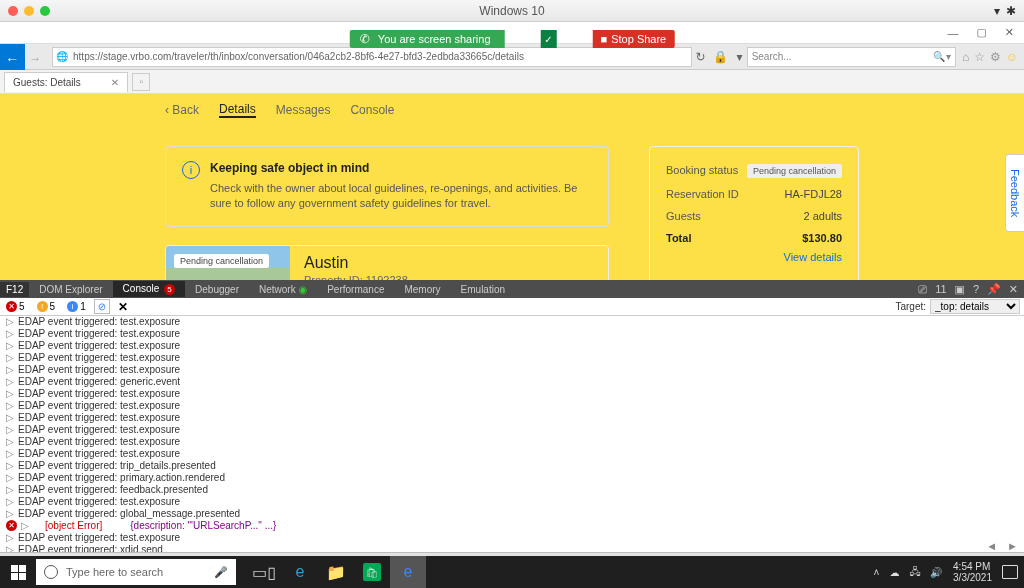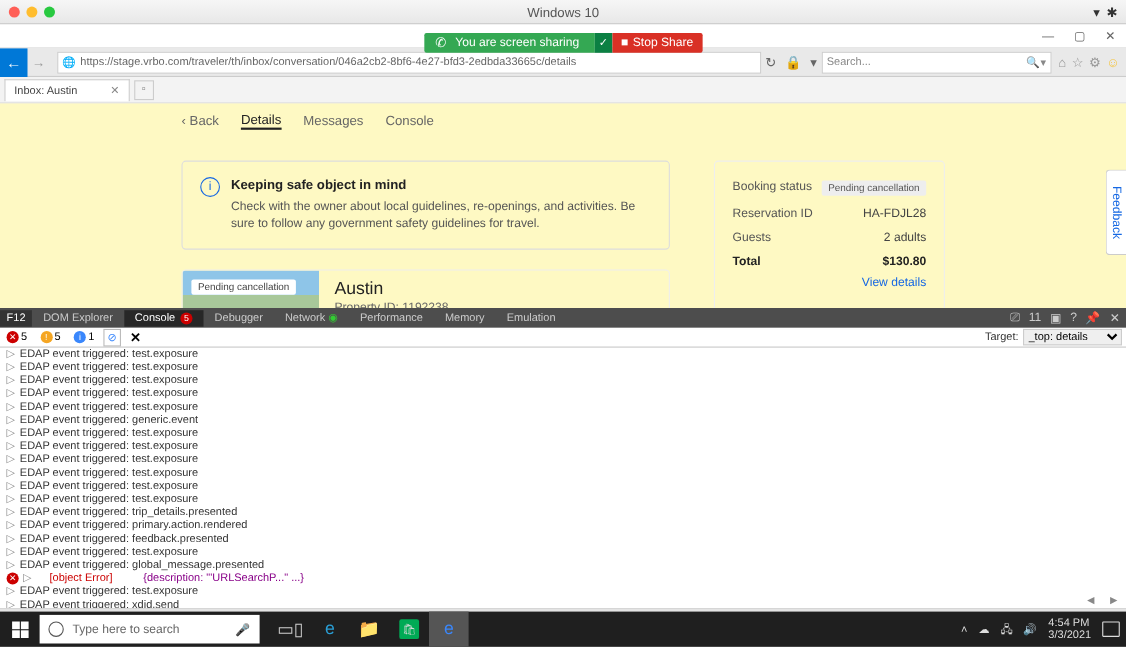--- a/index.html
+++ b/index.html
@@ -11,21 +11,21 @@
 .traffic-lights span { width:10px; height:10px; border-radius:50%; display:inline-block; }
 .tl-red { background:#ff5f57; } .tl-yellow { background:#ffbd2e; } .tl-green { background:#28c940; }
 .mac-title { position:absolute; left:50%; transform:translateX(-50%); color:#555; font-size:12px; }
 .mac-right { position:absolute; right:8px; display:flex; gap:6px; color:#333; }
 
 
 .win-controls { height:22px; background:#fff; display:flex; justify-content:flex-end; align-items:center; gap:18px; padding-right:10px; border-bottom:1px solid #ddd;}
 .win-controls span { color:#666; font-size:11px; }
 
 
-.share-bar { position:absolute; top:30px; left:50%; transform:translateX(-50%); display:flex; z-index:100; }
+.share-bar { position:absolute; top:30px; left:50%; transform:translateX(-50%); display:flex; z-index:100;gap:36px; }
 .share-green { background:#34a853; color:#fff; padding:2px 14px 2px 10px; font-size:11px; border-radius:2px 0 0 2px; display:flex; align-items:center; gap:8px;}
 .share-green::before { content:"✆"; font-size:12px; }
 .share-check { background:#0b8043; width:16px; height:18px; display:flex; align-items:center; justify-content:center; color:#fff; font-size:10px;}
 .share-red { background:#d93025; color:#fff; padding:2px 8px; font-size:11px; border-radius:0 2px 2px 0; display:flex; align-items:center; gap:4px;}
 
 
 .ie-bar { height:26px; background:#e9e9e9; display:flex; align-items:center; border-bottom:1px solid #ccc; }
 .ie-back { width:26px; height:26px; background:#0078d7; color:#fff; display:flex; align-items:center; justify-content:center; font-size:14px; }
 .ie-url-wrap { flex:0 0 640px; display:flex; align-items:center; background:#fff; border:1px solid #ccc; height:20px; margin-left:6px; padding:0 4px; font-size:10px; color:#666;}
 .ie-url-icon { color:#0078d7; margin-right:4px; }
@@ -34,21 +34,21 @@
 .ie-search-wrap { width:220px; display:flex; align-items:center; background:#fff; border:1px solid #ccc; height:20px; padding:0 4px; font-size:10px; color:#888; }
 .ie-right-icons { display:flex; gap:5px; padding:0 6px; color:#999; font-size:12px; align-items:center;}
 
 
 .ie-tabs { height:24px; background:#f3f3f3; display:flex; align-items:center; border-bottom:1px solid #ddd; }
 .ie-tab { background:#fff; border:1px solid #ccc; border-bottom:none; height:20px; display:flex; align-items:center; padding:0 8px; font-size:10px; color:#444; gap:30px; margin-left:4px;}
 .ie-tab-close { color:#888; }
 .ie-newtab { width:18px; height:18px; border:1px solid #ccc; margin-left:4px; display:flex; align-items:center; justify-content:center; color:#888; font-size:10px;}
 
 
-.page { height:186px; background:#fef9c3; position:relative; overflow:hidden; }
+.page { height:186px; background:#fde047; position:relative; overflow:hidden; }
 .page-nav { display:flex; gap:20px; padding:8px 0 0 165px; font-size:12px; align-items:center;}
 .page-nav .back { color:#666; }
 .page-nav .tab { color:#666; padding-bottom:0; cursor:pointer;}
 .page-nav .tab.active { color:#222; border-bottom:2px solid #222; font-weight:500;}
 .page-body { display:flex; gap:40px; padding:28px 0 0 165px; }
 .info-box { width:444px; border:1px solid #ddd; border-radius:4px; padding:14px 16px; display:flex; gap:10px;}
 .info-icon { width:18px; height:18px; border:1.5px solid #1668e3; border-radius:50%; color:#1668e3; display:flex; align-items:center; justify-content:center; font-size:11px; flex-shrink:0;}
 .info-title { font-weight:600; font-size:12px; color:#222; margin-bottom:6px;}
 .info-text { font-size:11px; color:#555; line-height:1.4;}
 .property-card { display:flex; margin-top:18px; width:444px; border:1px solid #eee; border-radius:4px; overflow:hidden;}
@@ -161,21 +161,21 @@
   <div class="ie-right-icons">
     <span>⌂</span>
     <span>☆</span>
     <span>⚙</span>
     <span style="color:#f4c542">☺</span>
   </div>
 </div>
 
 <div class="ie-tabs">
   <div class="ie-tab">
-    <span>Inbox: Austin</span>
+    <span>Guests: Details</span>
     <span class="ie-tab-close">✕</span>
   </div>
   <div class="ie-newtab">▫</div>
 </div>
 
 <div class="page">
   <div class="page-nav">
     <span class="back">‹ <span>Back</span></span>
     <span class="tab active">Details</span>
     <span class="tab">Messages</span>

